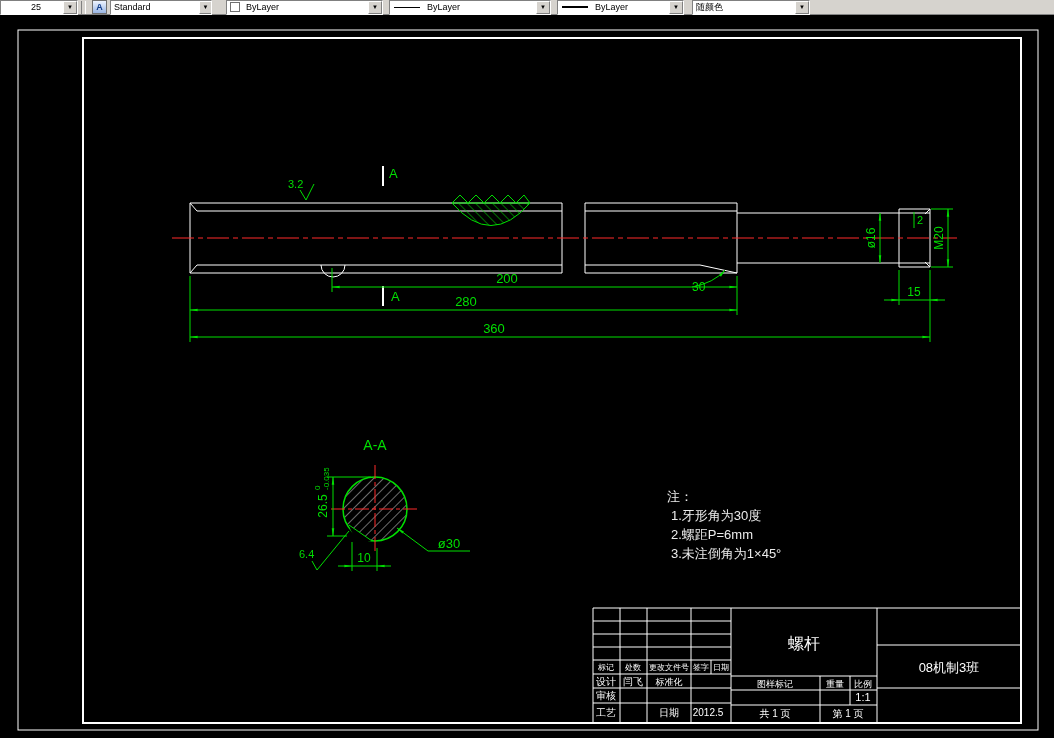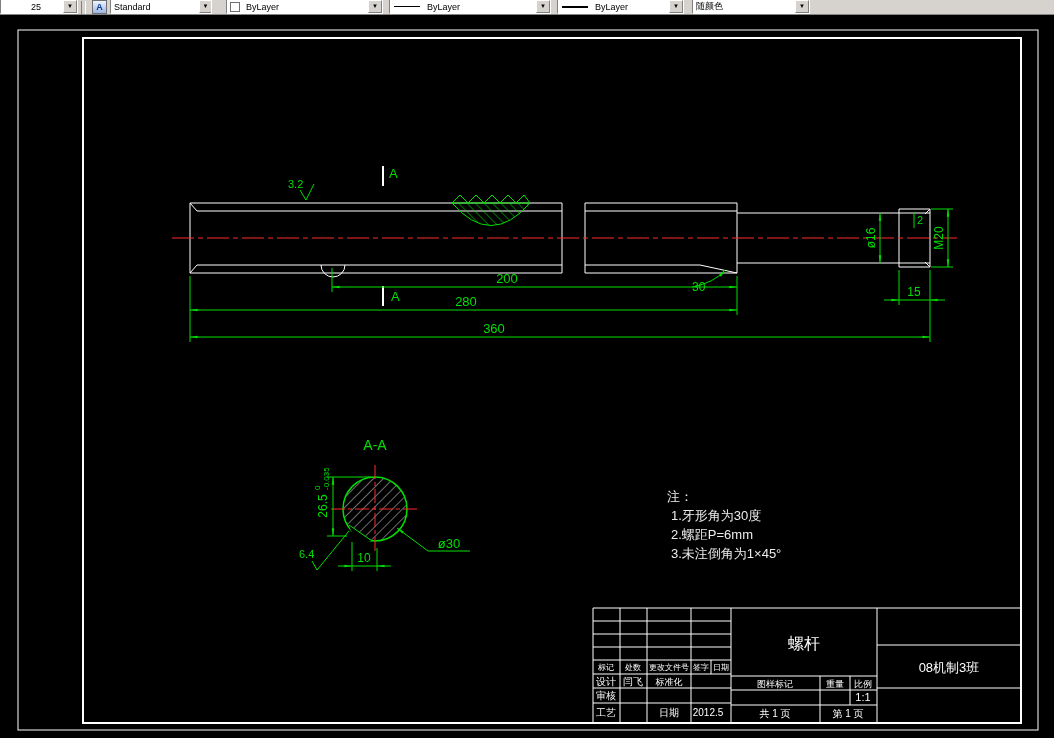--- a/index.html
+++ b/index.html
@@ -1,20 +1,20 @@
 <!DOCTYPE html>
 <html><head>
 <meta charset="utf-8">
 <style>
   html,body{margin:0;padding:0;background:#000;}
   .stage{position:relative;width:1054px;height:738px;background:#000;overflow:hidden;
          font-family:"Liberation Sans",sans-serif;}
   
   .toolbar{position:absolute;top:0;left:0;width:1054px;height:14px;background:#d6d3ce;
-           border-bottom:1px solid #848484;display:flex;align-items:flex-end;z-index:5;}
+           border-bottom:1px solid #848484;display:flex;align-items:center;z-index:5;}
   .combo{height:13px;background:#fff;border:1px solid;border-color:#808080 #fff #fff #808080;
          display:flex;align-items:center;font-size:9px;color:#000;overflow:hidden;}
   .combo .cv{flex:1;padding-left:3px;white-space:nowrap;}
   .combo .cb{width:12px;height:11px;background:#d6d3ce;border:1px solid;
              border-color:#fff #808080 #808080 #fff;font-size:6px;line-height:11px;
              text-align:center;color:#000;flex:0 0 auto;}
   .sep{width:3px;height:13px;border-left:1px solid #808080;border-right:1px solid #fff;margin:0 3px;}
   .tbicon{width:13px;height:12px;background:linear-gradient(#eef4ff,#9ab6e4);border:1px solid #6f6f6f;
           color:#123d8a;font-size:9px;font-weight:bold;text-align:center;line-height:12px;margin:0 3px;}
   .swatch{width:8px;height:8px;background:#fff;border:1px solid #707070;margin:0 3px;flex:0 0 auto;}

